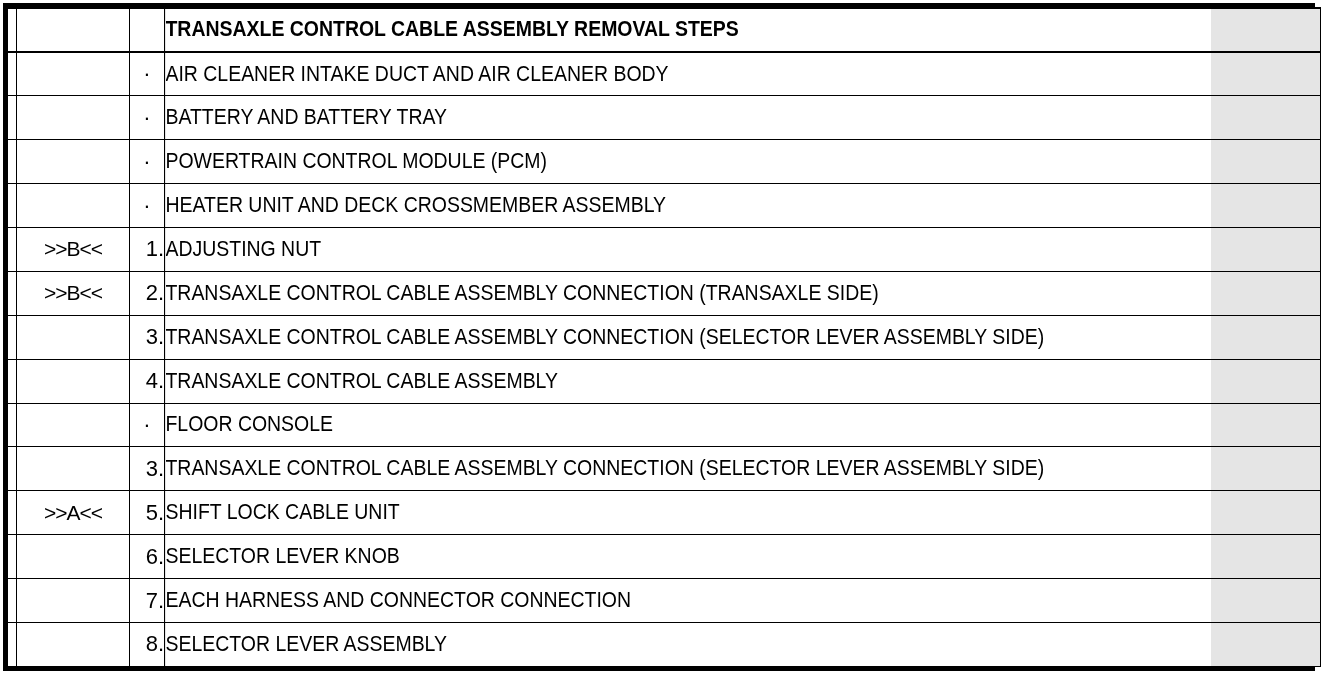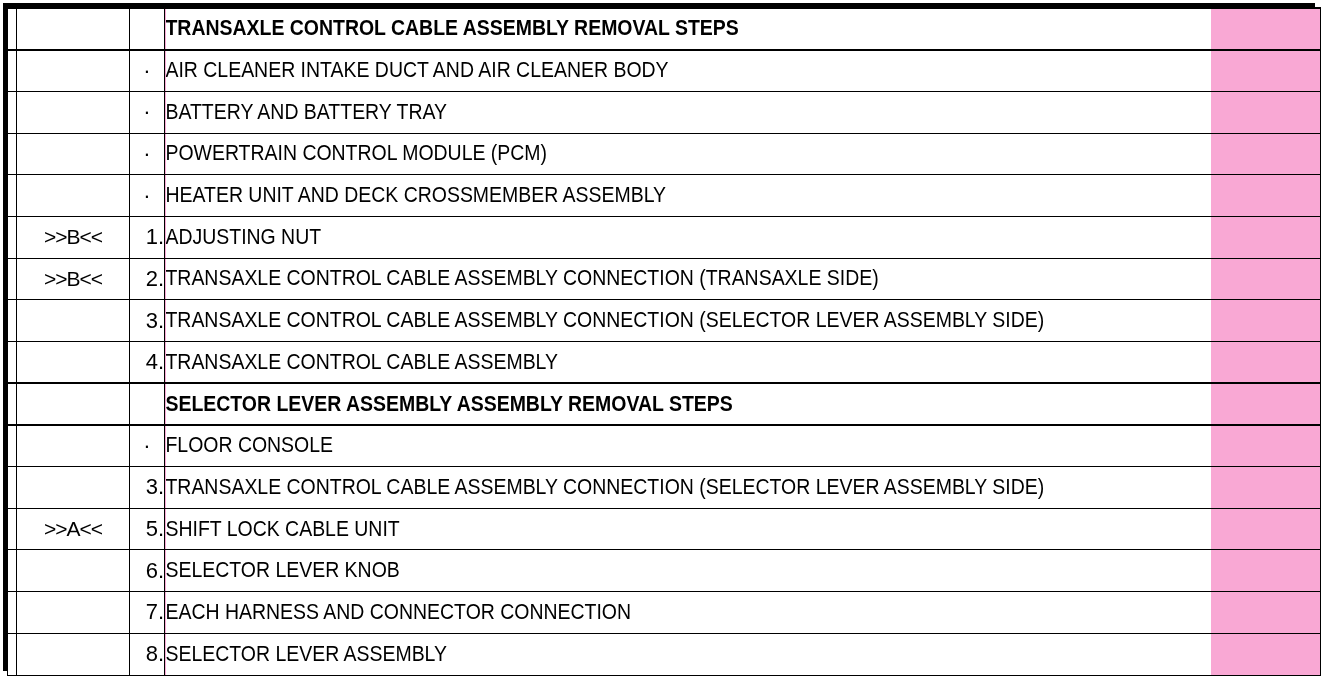--- a/index.html
+++ b/index.html
@@ -33,21 +33,21 @@
     box-sizing: border-box;
     border: 4px solid #000000;
     background: #ffffff;
   }
 
   table.steps {
     width: 100%;
     height: 100%;
     border-collapse: collapse;
     table-layout: fixed;
-    background: #f9a8d4;
+    background: #e5e5e5;
   }
 
   table.steps tr {
     height: 41.7px;
   }
 
   table.steps td {
     border: 1px solid #000000;
     padding: 0;
     vertical-align: middle;
@@ -170,26 +170,20 @@
             <td class="marker-cell"></td>
             <td class="number-cell">3.</td>
             <td class="text-cell">TRANSAXLE CONTROL CABLE ASSEMBLY CONNECTION (SELECTOR LEVER ASSEMBLY SIDE)</td>
           </tr>
           <tr>
             <td class="gutter-cell"></td>
             <td class="marker-cell"></td>
             <td class="number-cell">4.</td>
             <td class="text-cell">TRANSAXLE CONTROL CABLE ASSEMBLY</td>
           </tr>
-          <tr class="section-header">
-            <td class="gutter-cell"></td>
-            <td class="marker-cell"></td>
-            <td class="number-cell"></td>
-            <td class="text-cell">SELECTOR LEVER ASSEMBLY ASSEMBLY REMOVAL STEPS</td>
-          </tr>
           <tr>
             <td class="gutter-cell"></td>
             <td class="marker-cell"></td>
             <td class="number-cell bullet">·</td>
             <td class="text-cell">FLOOR CONSOLE</td>
           </tr>
           <tr>
             <td class="gutter-cell"></td>
             <td class="marker-cell"></td>
             <td class="number-cell">3.</td>

